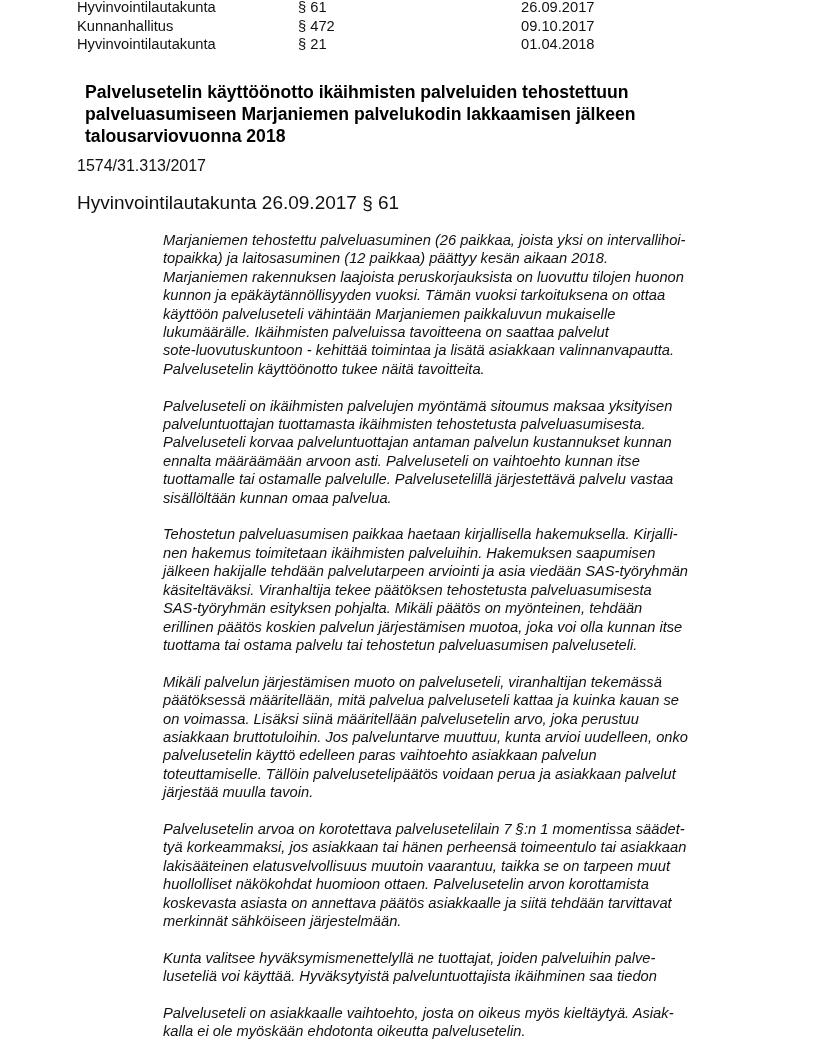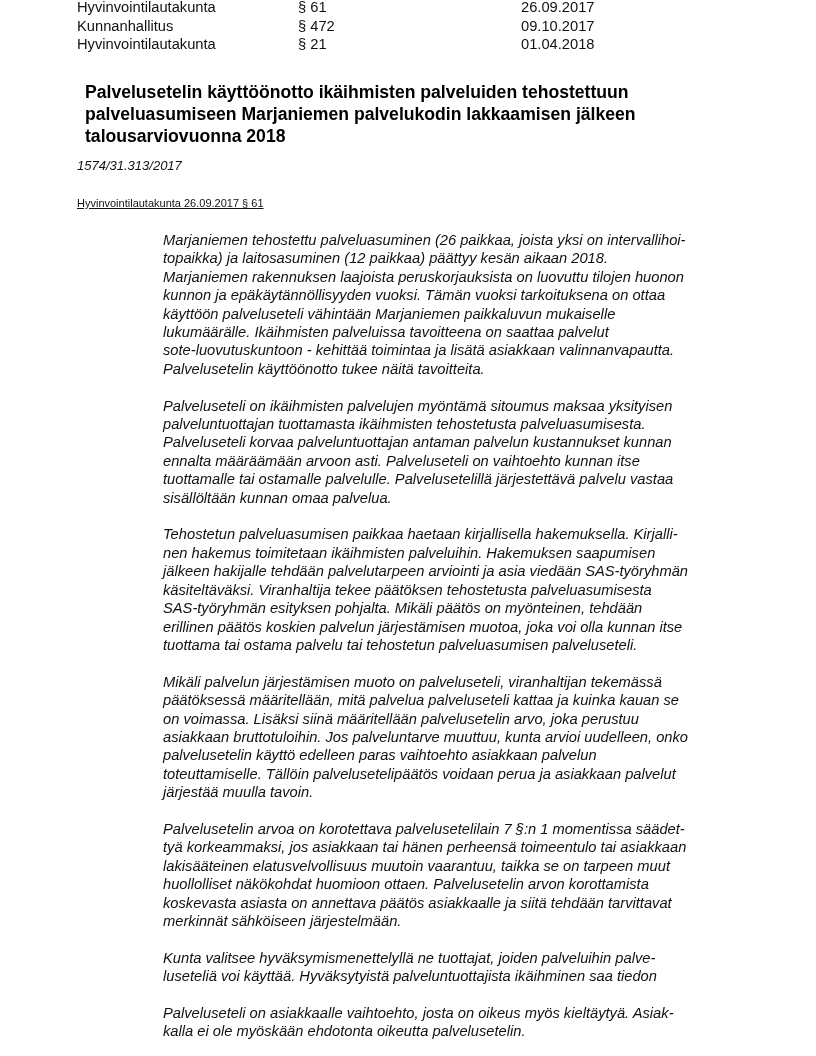--- a/index.html
+++ b/index.html
@@ -43,31 +43,29 @@
       margin: 8px;
       font-size: 17.6px;
       font-weight: bold;
       line-height: 22px;
       color: #000000;
     }
     .diary-no {
       position: absolute;
       left: 77px;
       top: 157px;
-      font-size: 13px;
+      font-size: 16px;
       line-height: 18px;
-      font-style: italic;
     }
     .meeting-ref {
       position: absolute;
       left: 77px;
       top: 194px;
-      font-size: 11px;
+      font-size: 19px;
       line-height: 18px;
-      text-decoration: underline;
     }
     .body-text {
       position: absolute;
       left: 163px;
       top: 231px;
       width: 600px;
       font-size: 14.7px;
       line-height: 18.4px;
     }
     .body-text p {

